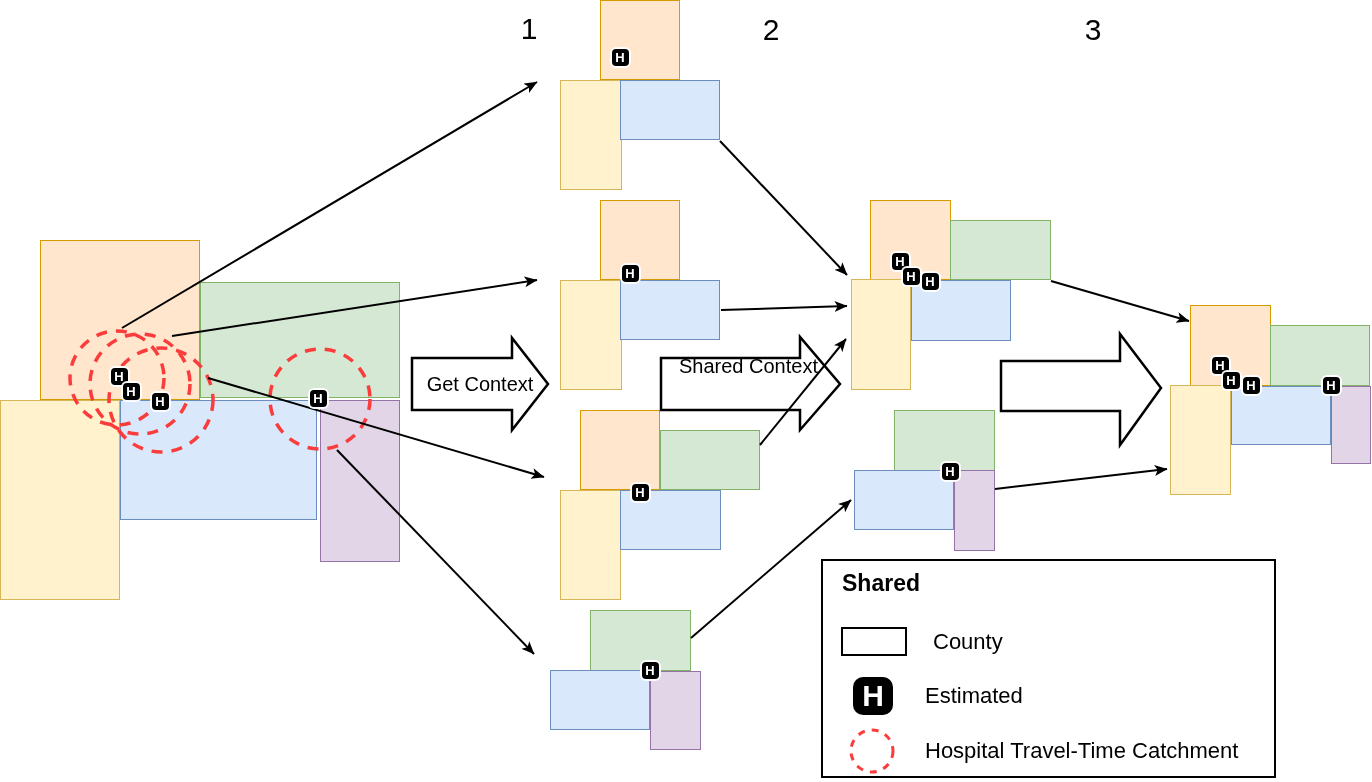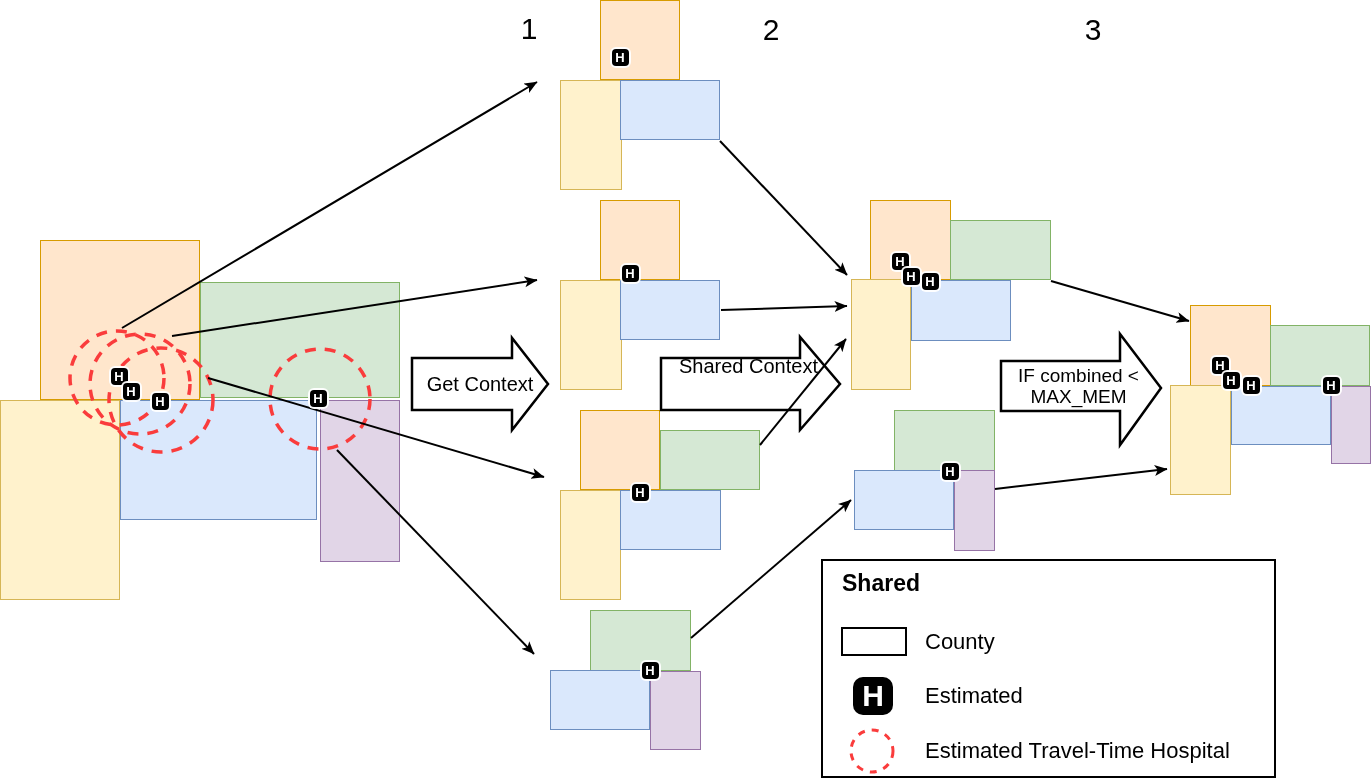--- a/index.html
+++ b/index.html
@@ -113,39 +113,35 @@
       <div class="hospital" style="left: 1242.5px; top: 376.5px;">H</div>
       <div class="hospital" style="left: 1322.5px; top: 376.5px;">H</div>
     </div>
   <div id="label-layer">
       <div class="arrow-label" style="left: 402px; top: 358px; width: 156px; height: 52px;">
         <div>Get Context</div>
       </div>
       <div class="arrow-label" style="left: 651px; top: 340px; width: 195px; height: 52px;">
         <div>Shared Context</div>
       </div>
-      <div class="arrow-label small" style="left: 991px; top: 361px; width: 175px; height: 50px;">
-        <div>IF combined &lt;</div>
-        <div>MAX_MEM</div>
-      </div>
       <div class="stage-label" style="left: 529px; top: 29px;">1</div>
       <div class="stage-label" style="left: 771px; top: 30px;">2</div>
       <div class="stage-label" style="left: 1093px; top: 30px;">3</div>
     </div>
 
   <div id="legend">
     <div id="legend-title">Shared</div>
-    <div class="legend-row" style="left:18px;top:66px;height:29px;">
+    <div class="legend-row" style="left:18px;top:66px;height:29px;gap:8px;">
       <div id="legend-county-swatch"></div>
       <div class="legend-label" style="margin-left:18px;">County</div>
     </div>
     <div class="legend-row" style="left:30px;top:116px;height:38px;">
       <div id="legend-hospital-icon">H</div>
       <div class="legend-label" style="margin-left:32px;">Estimated</div>
     </div>
     <div class="legend-row" style="left:25px;top:166px;height:48px;">
       <svg width="48" height="48">
         <circle id="legend-catchment-circle" cx="24" cy="24" r="21" fill="none" stroke-width="3" stroke-dasharray="7 7" stroke="#FA3C3C"></circle>
       </svg>
-      <div class="legend-label" style="margin-left:29px;">Estimated Travel-Time Hospital</div>
+      <div class="legend-label" style="margin-left:29px;">Hospital Travel-Time Catchment</div>
     </div>
   </div>
 </div>
 
 </body></html>

